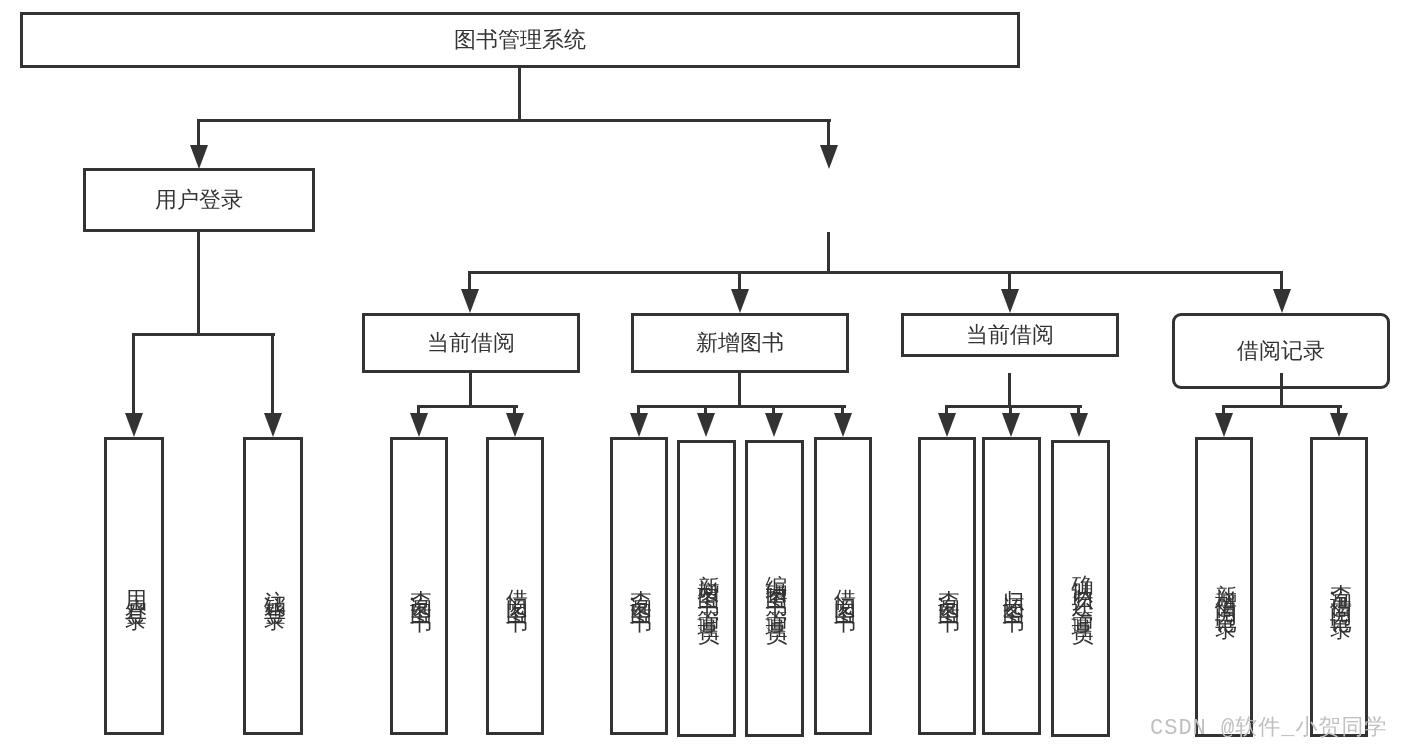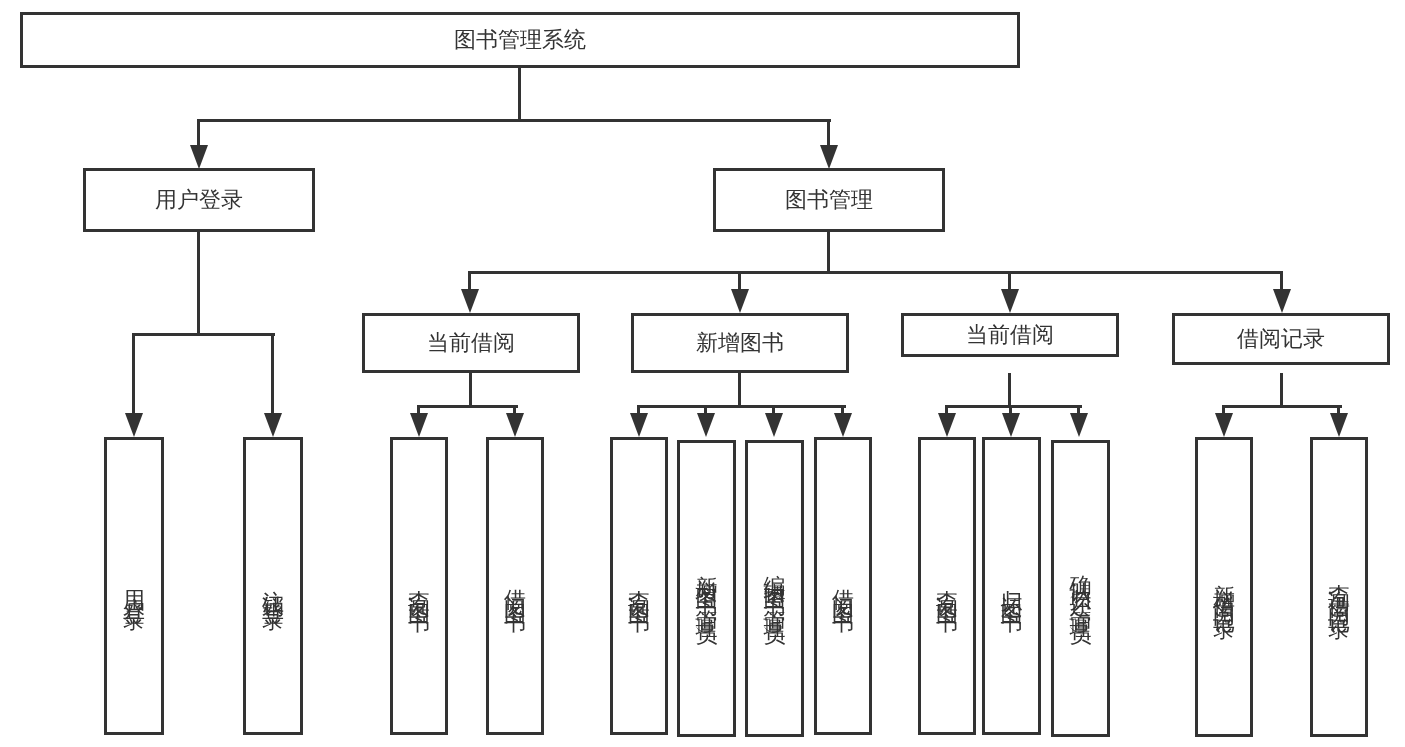--- a/index.html
+++ b/index.html
@@ -1,18 +1,18 @@
 <!DOCTYPE html>
 <html><head>
 <meta charset="utf-8">
 <style>
   html,body{margin:0;padding:0;background:#fff;}
   #canvas{
     position:relative;width:1405px;height:747px;background:#ffffff;overflow:hidden;
-    font-family:Liberation Serif, serif;color:#333;
+    font-family:Liberation Mono, monospace;color:#333;
   }
   .box{
     position:absolute;box-sizing:border-box;border:3px solid #333333;background:#ffffff;
     display:flex;align-items:center;justify-content:center;
     font-size:22px;color:#333333;white-space:nowrap;
   }
   .box.vert{
     writing-mode:vertical-rl;text-orientation:upright;letter-spacing:0.32em;
     white-space:normal;line-height:1.1;
   }
@@ -39,23 +39,20 @@
   <div class="vline" style="left:518px;top:68px;width:3px;height:54px;"></div>
   <div class="hline" style="left:197px;top:119px;width:634px;height:3px;"></div>
   <div class="vline" style="left:197px;top:119px;width:3px;height:28px;"></div>
   <div class="vline" style="left:827px;top:119px;width:3px;height:28px;"></div>
   <div class="arrow" style="left:190px;top:145px;"></div>
   <div class="arrow" style="left:820px;top:145px;"></div>
 
   <div class="box" style="left:83px;top:168px;width:232px;height:64px;">
     <span>用户登录</span>
   </div>
-  <div class="box" style="left:713px;top:168px;width:232px;height:64px;">
-    <span>图书管理</span>
-  </div>
 
   <div class="vline" style="left:197px;top:232px;width:3px;height:104px;"></div>
   <div class="hline" style="left:132px;top:333px;width:143px;height:3px;"></div>
   <div class="vline" style="left:132px;top:333px;width:3px;height:82px;"></div>
   <div class="vline" style="left:271px;top:333px;width:3px;height:82px;"></div>
   <div class="arrow" style="left:125px;top:413px;"></div>
   <div class="arrow" style="left:264px;top:413px;"></div>
 
   <div class="vline" style="left:827px;top:232px;width:3px;height:42px;"></div>
   <div class="hline" style="left:468px;top:271px;width:815px;height:3px;"></div>
@@ -70,21 +67,21 @@
 
   <div class="box" style="left:362px;top:313px;width:218px;height:60px;">
     <span>当前借阅</span>
   </div>
   <div class="box" style="left:631px;top:313px;width:218px;height:60px;">
     <span>新增图书</span>
   </div>
   <div class="box" style="left:901px;top:313px;width:218px;height:44px;">
     <span>当前借阅</span>
   </div>
-  <div class="box" style="left:1172px;top:313px;width:218px;height:52px;">
+  <div class="box" style="left:1172px;top:313px;width:218px;height:76px;border-radius:9px;">
     <span>借阅记录</span>
   </div>
 
   <div class="vline" style="left:469px;top:373px;width:3px;height:35px;"></div>
   <div class="hline" style="left:417px;top:405px;width:101px;height:3px;"></div>
   <div class="vline" style="left:417px;top:405px;width:3px;height:11px;"></div>
   <div class="vline" style="left:513px;top:405px;width:3px;height:11px;"></div>
   <div class="arrow" style="left:410px;top:413px;"></div>
   <div class="arrow" style="left:506px;top:413px;"></div>
 
@@ -152,14 +149,15 @@
     <span>确认归还（管理员）</span>
   </div>
 
   <div class="box vert" style="left:1195px;top:437px;width:58px;height:300px;">
     <span>新增借阅记录</span>
   </div>
   <div class="box vert" style="left:1310px;top:437px;width:58px;height:300px;">
     <span>查询借阅记录</span>
   </div>
 
+  <div class="watermark">CSDN @软件_小贺同学</div>
 
 </div>
 
 </body></html>

